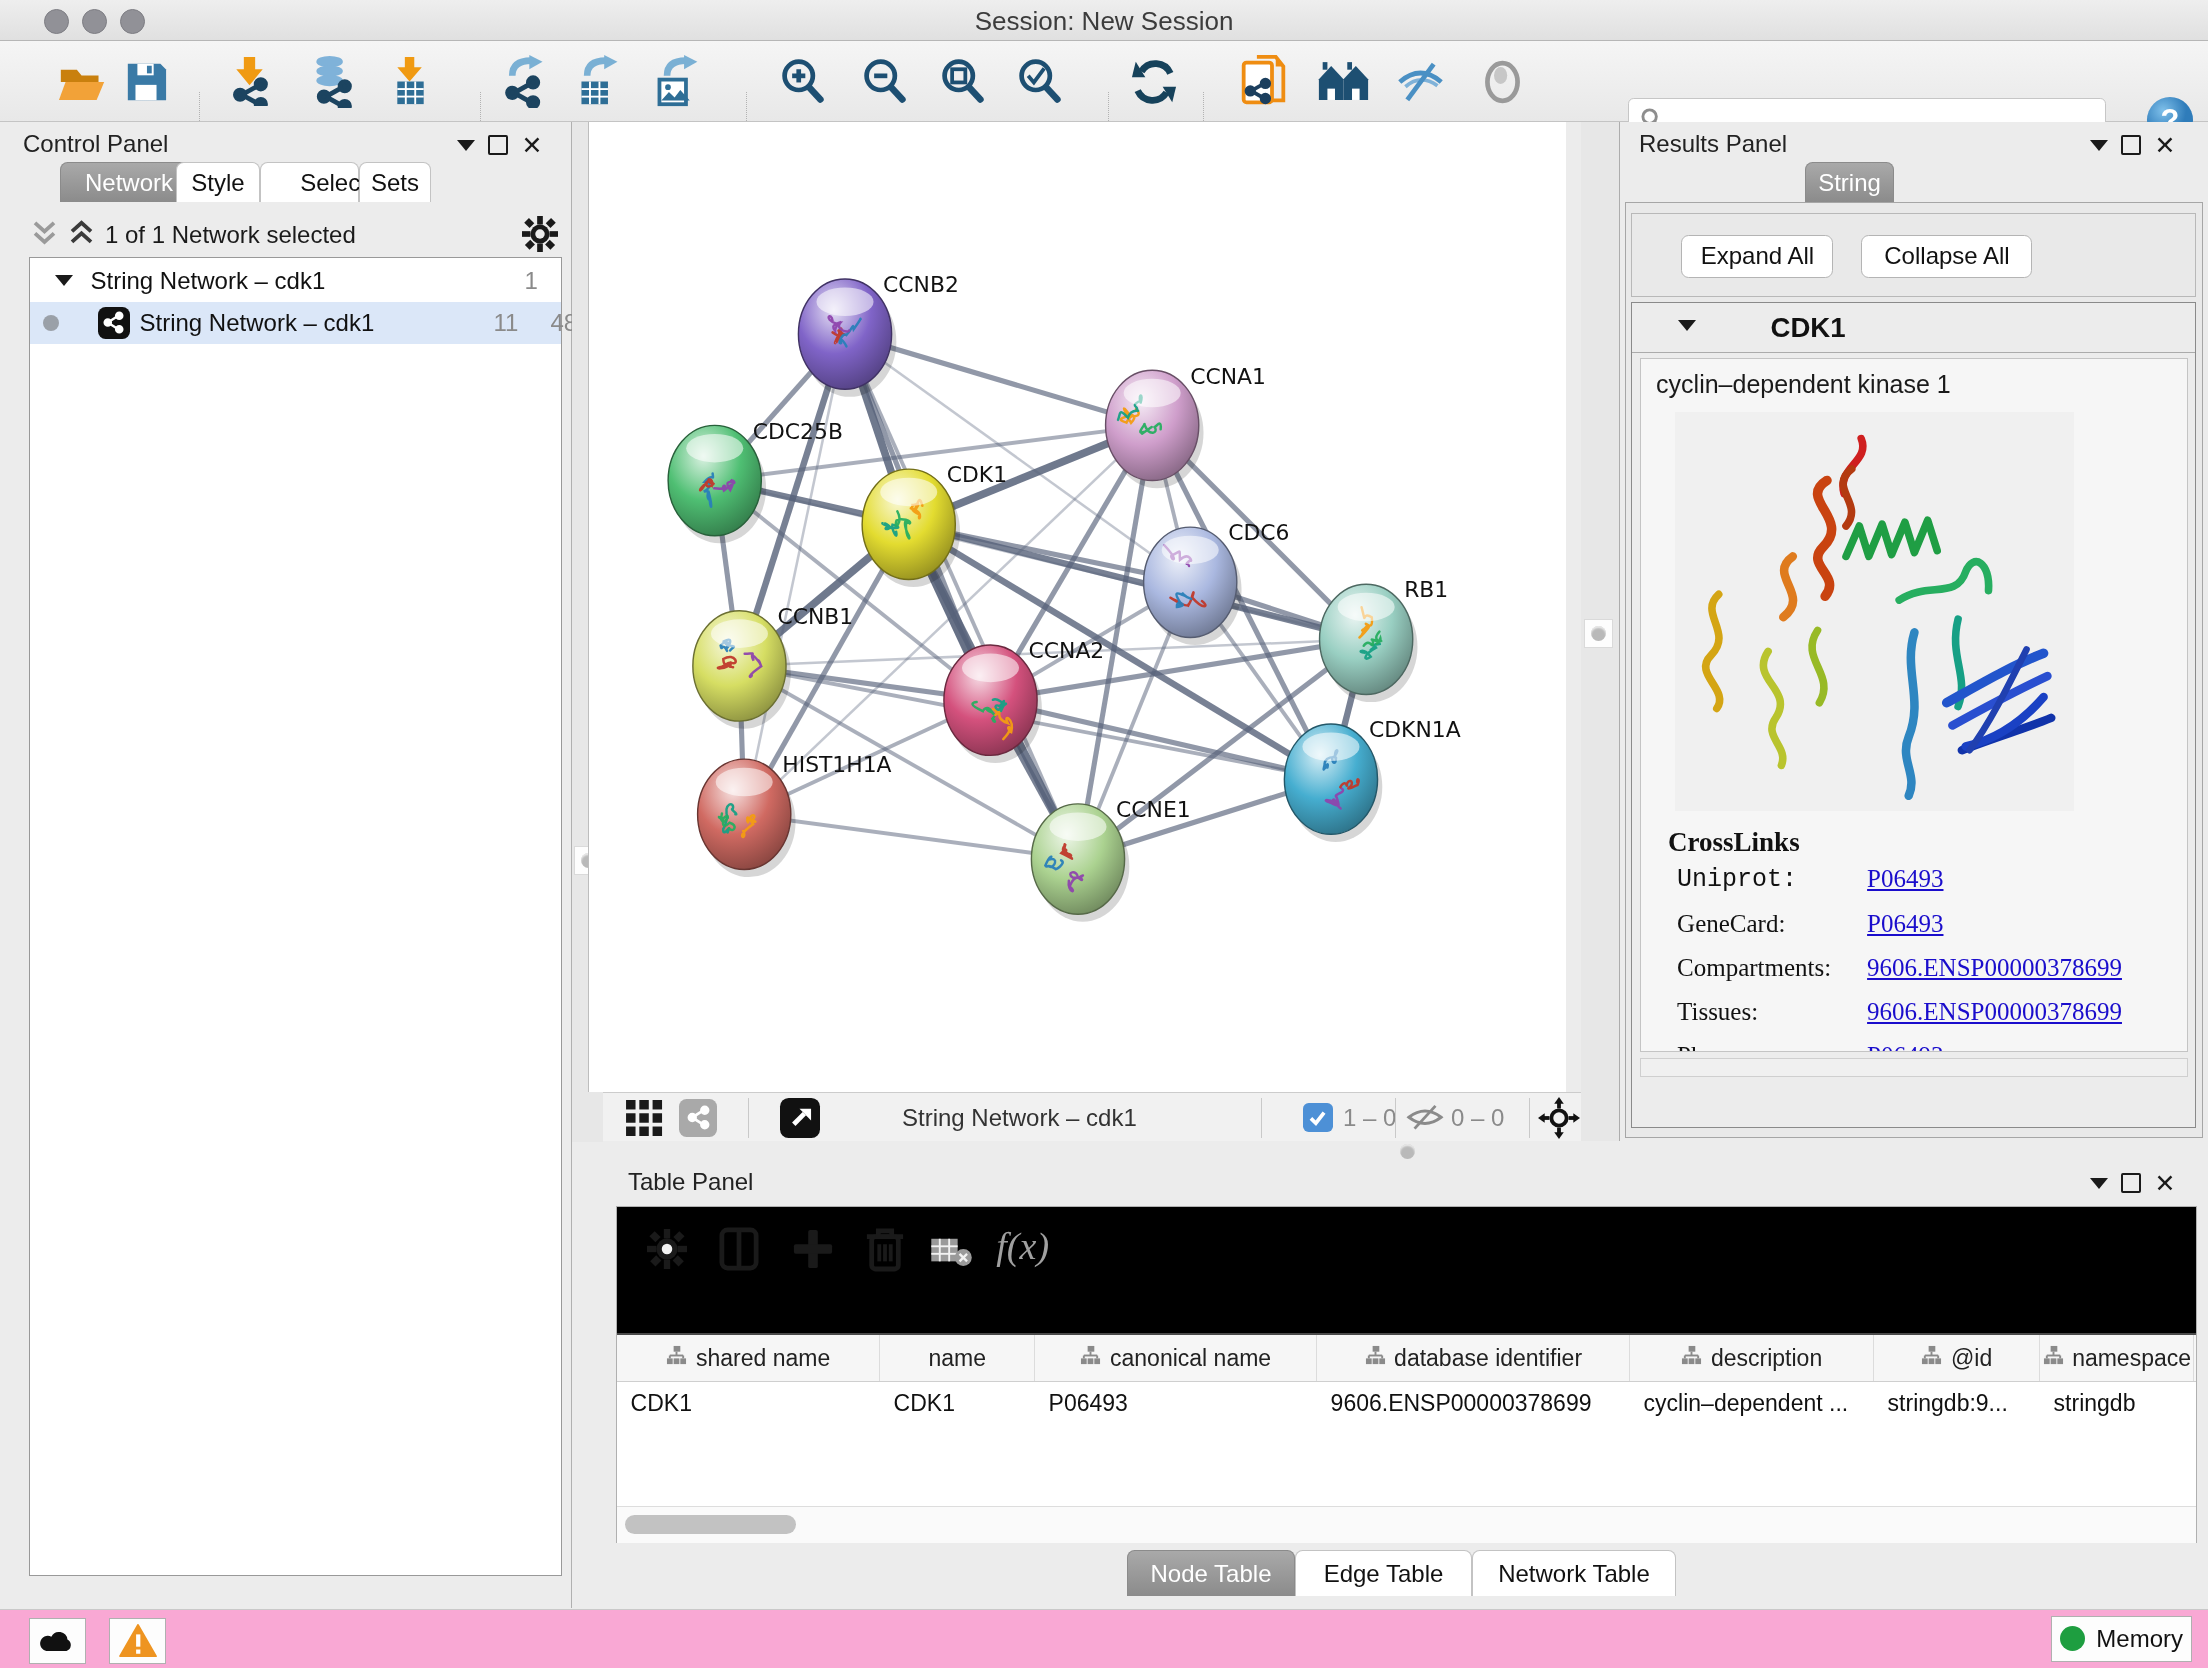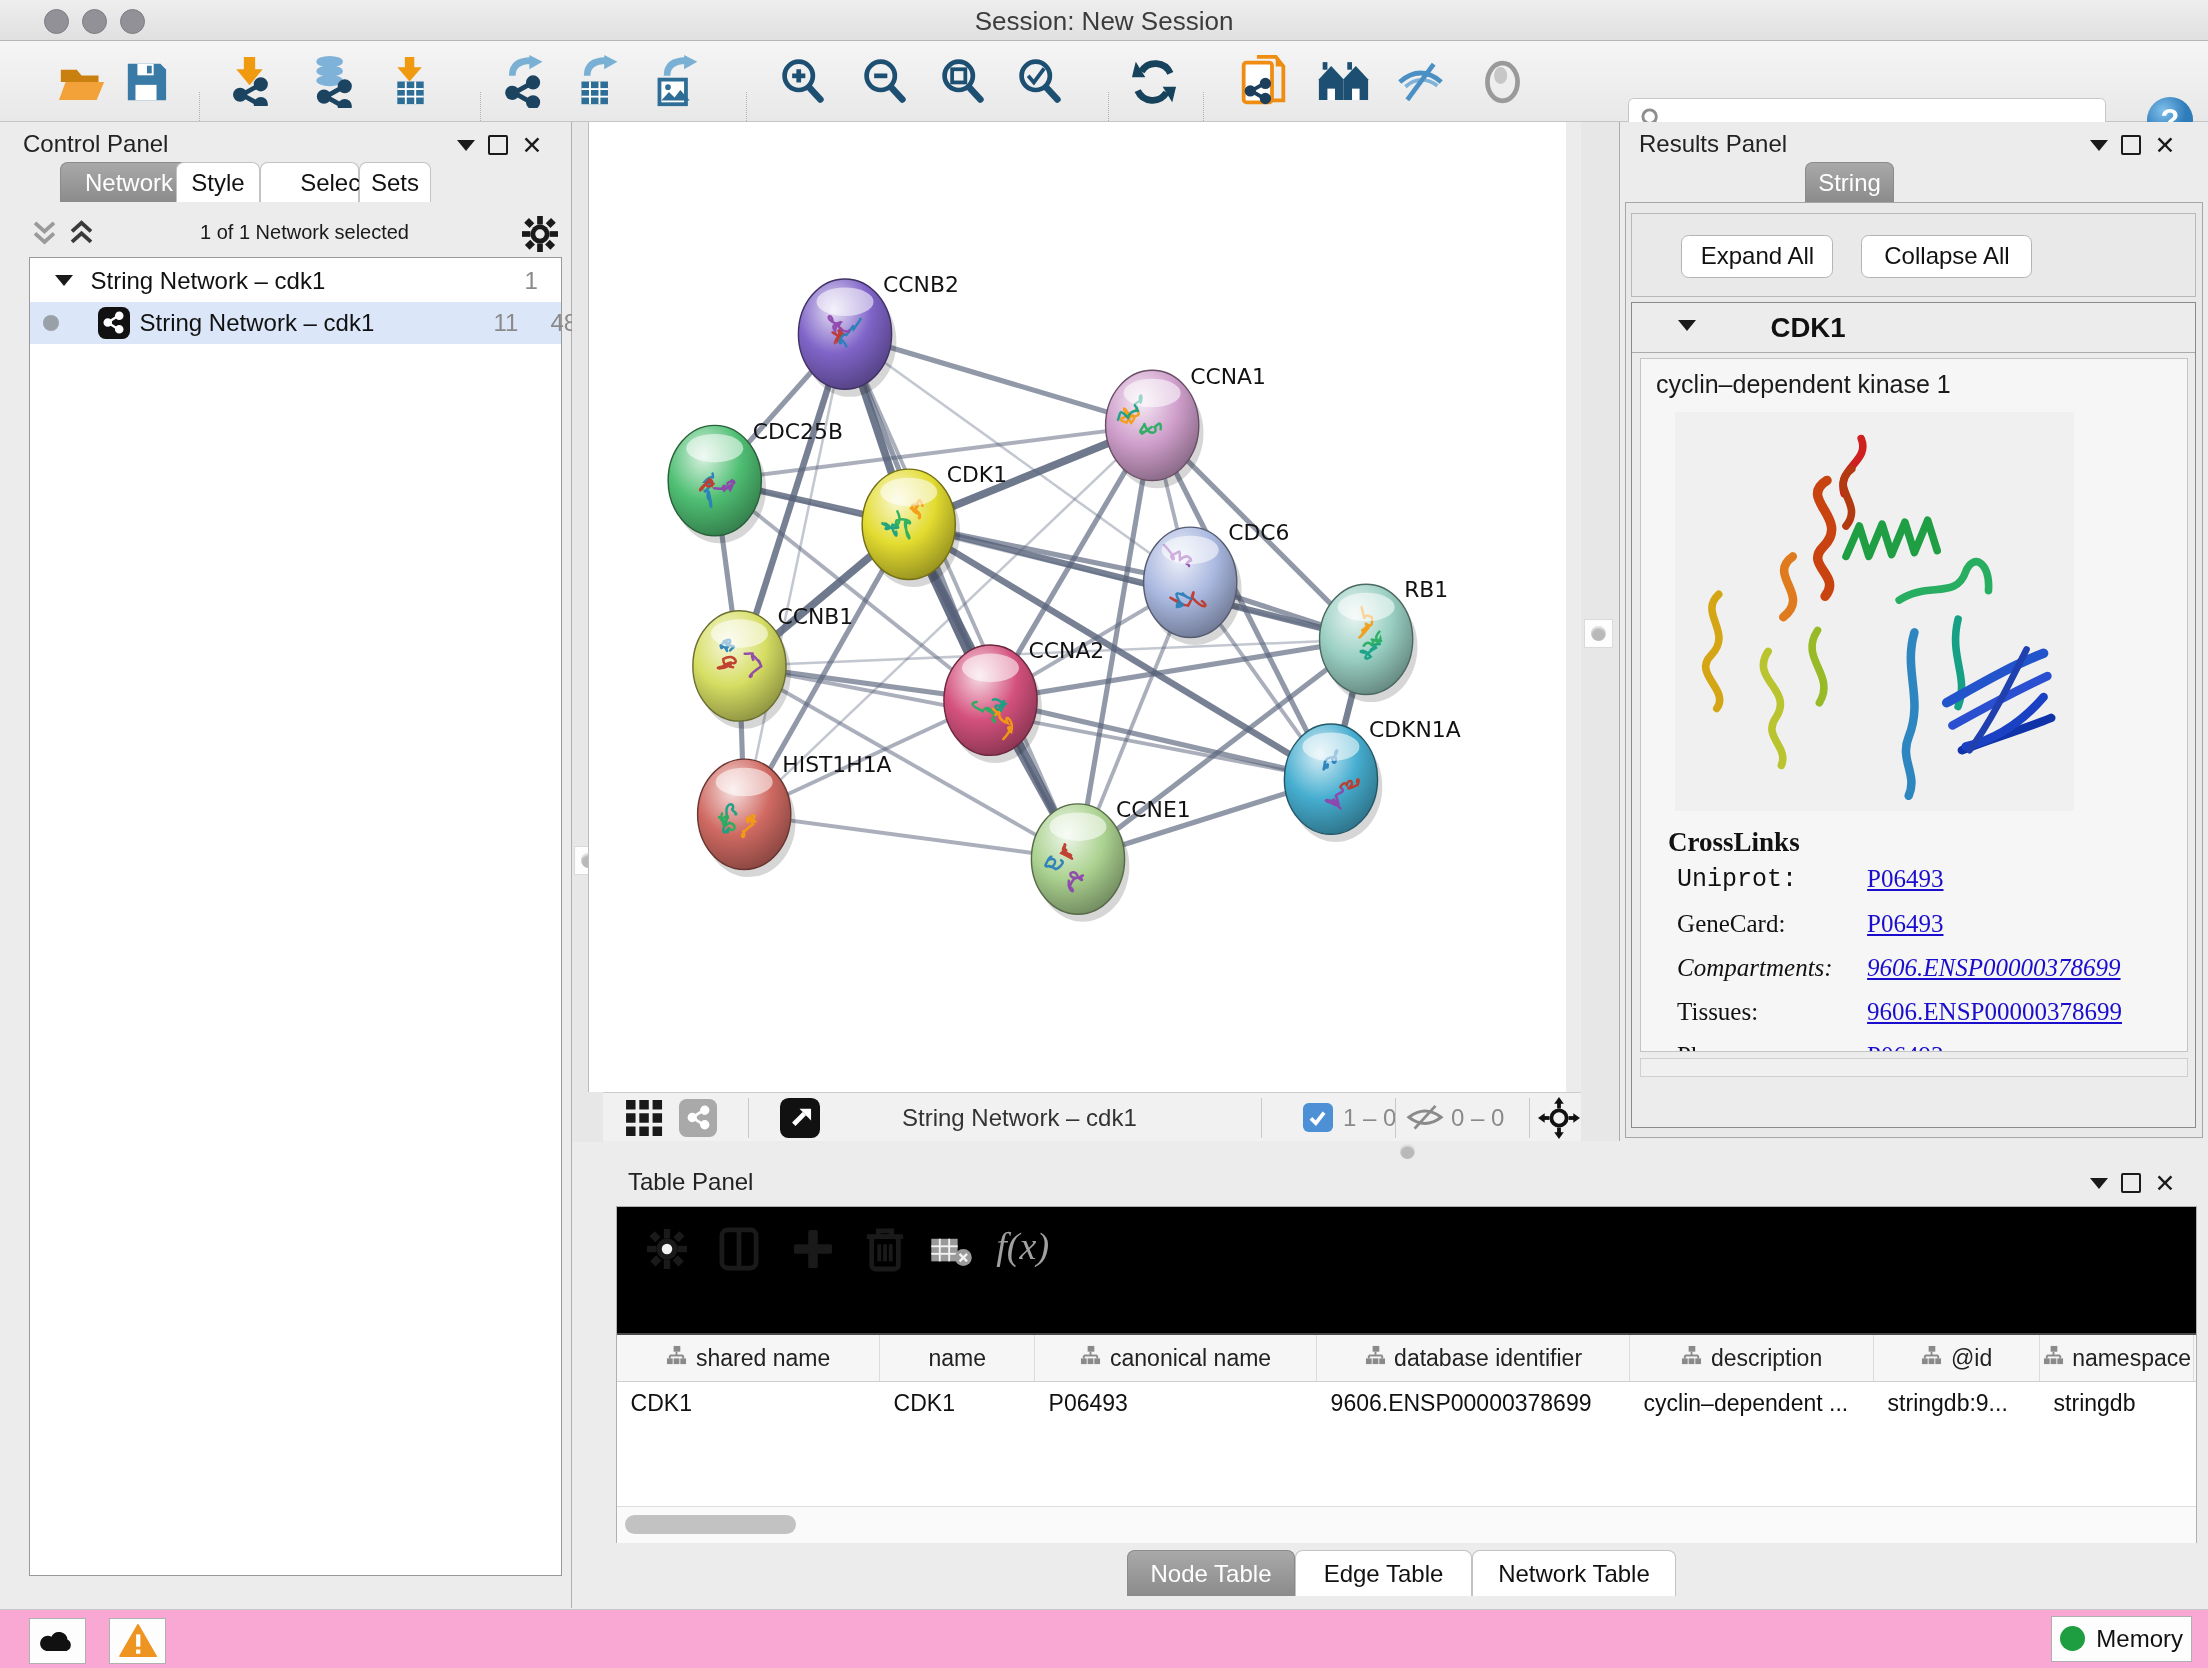--- a/index.html
+++ b/index.html
@@ -266,21 +266,21 @@
       </svg>
   </div>
   <div class="abs icon-btn" style="left:67px;top:95px;width:28.5px;height:34px;">
     <svg width="25" height="28.5" viewBox="0 0 26 30">
         <g stroke="#3a3a3a" stroke-width="4" fill="none">
           <polyline points="3,12 13,3 23,12"></polyline>
           <polyline points="3,23 13,14 23,23"></polyline>
         </g>
       </svg>
   </div>
-  <div class="abs" style="left:105px;top:99px;width:399px;text-align:center;font-size:20px;color:#1a1a1a;">1 of 1 Network selected</div>
+  <div class="abs" style="left:105px;top:99px;width:399px;font-size:24px;color:#1a1a1a;">1 of 1 Network selected</div>
   <div class="abs icon-btn" style="left:521px;top:93px;width:38px;height:38px;">
     <svg width="36" height="36" viewBox="0 0 38 38">
         <g fill="#1a1a1a">
           <circle cx="19" cy="19" r="10"></circle>
           <g>
             <rect x="16" y="0" width="6" height="9"></rect>
             <rect x="16" y="29" width="6" height="9"></rect>
             <rect x="0" y="16" width="9" height="6"></rect>
             <rect x="29" y="16" width="9" height="6"></rect>
             <rect x="4" y="4" width="8" height="7" transform="rotate(45 8 7)"></rect>
@@ -630,21 +630,21 @@
         <div class="abs serif" style="left:27px;top:468px;font-size:27px;font-weight:bold;color:#111;">CrossLinks</div>
         <div class="abs" id="crosslinks-rows" style="left:36px;top:506px;width:504px;">
             <div class="serif" style="display: flex; margin-bottom: 16px; font-size: 25px;">
               <span style="width: 190px; color: rgb(17, 17, 17); font-family: Liberation Mono, monospace;">Uniprot:</span>
               <a class="link">P06493</a>
             </div>
             <div class="serif" style="display: flex; margin-bottom: 16px; font-size: 25px;">
               <span style="width: 190px; color: rgb(17, 17, 17);">GeneCard:</span>
               <a class="link">P06493</a>
             </div>
-            <div class="serif" style="display: flex; margin-bottom: 16px; font-size: 25px; font-style: italic;">
+            <div class="serif" style="display: flex; margin-bottom: 16px; font-size: 25px;">
               <span style="width: 190px; color: rgb(17, 17, 17);">Compartments:</span>
               <a class="link">9606.ENSP00000378699</a>
             </div>
             <div class="serif" style="display: flex; margin-bottom: 16px; font-size: 25px;">
               <span style="width: 190px; color: rgb(17, 17, 17);">Tissues:</span>
               <a class="link">9606.ENSP00000378699</a>
             </div>
             <div class="serif" style="display: flex; margin-bottom: 16px; font-size: 25px;">
               <span style="width: 190px; color: rgb(17, 17, 17);">Pharos:</span>
               <a class="link">P06493</a>

